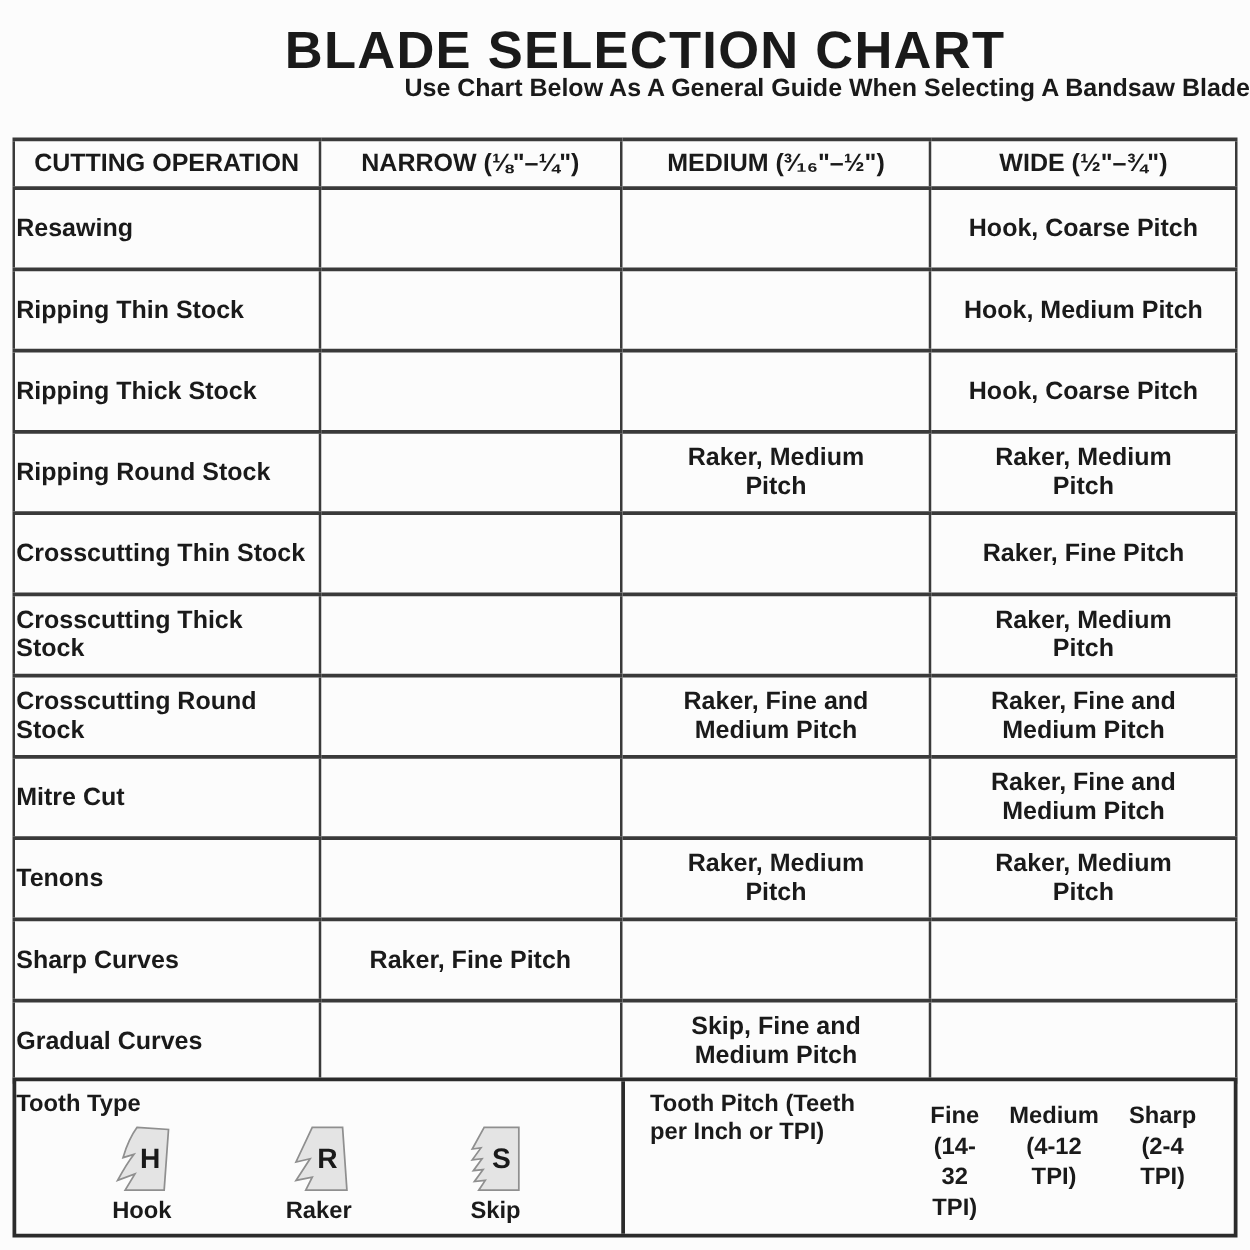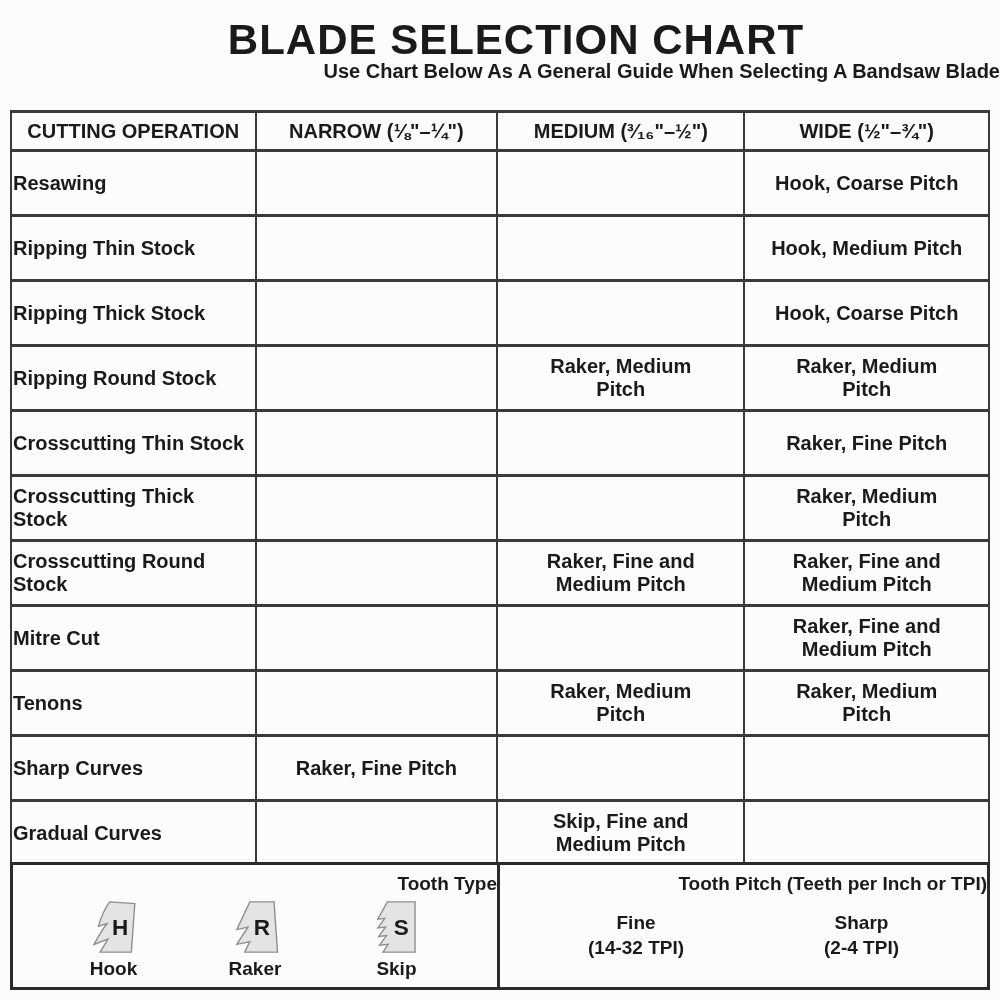--- a/index.html
+++ b/index.html
@@ -39,22 +39,22 @@
 
   .legend{
     position:absolute;top:862px;left:10px;width:980px;height:128px;
     display:flex;border:3px solid #2b2b2b;box-sizing:border-box;
     background:#fcfcfc;
   }
   .legend-left{
     width:487px;box-sizing:border-box;border-right:3px solid #2b2b2b;
     display:flex;flex-direction:column;
   }
-  .legend-right{flex:1;display:flex;flex-direction:column;}
-  .legend-title{text-align:right;font-size:19px;padding-top:8px;}
+  .legend-right{flex:1;display:flex;flex-direction:row;margin-left:20px;}
+  .legend-title{text-align:left;font-size:19px;padding-top:8px;}
   .tooth-row{flex:1;display:flex;justify-content:space-around;align-items:center;padding:2px 30px 6px 30px;}
   .tooth-item{display:flex;flex-direction:column;align-items:center;}
   .tooth-item .tooth-label{font-size:19px;margin-top:2px;}
   .tooth-glyph{width:52px;height:58px;}
   .pitch-row{flex:1;display:flex;justify-content:space-around;align-items:flex-start;padding:16px 30px 0 30px;gap:24px;}
   .pitch-item{text-align:center;font-size:19px;line-height:1.3;}
 </style>
 </head>
 <body>
 
@@ -182,20 +182,24 @@
     </div>
 
     <div class="legend-right">
       <div class="legend-title">Tooth Pitch (Teeth per Inch or TPI)</div>
       <div class="pitch-row">
         <div class="pitch-item">
           <div>Fine</div>
           <div>(14-32 TPI)</div>
         </div>
         <div class="pitch-item">
+          <div>Medium</div>
+          <div>(4-12 TPI)</div>
+        </div>
+        <div class="pitch-item">
           <div>Sharp</div>
           <div>(2-4 TPI)</div>
         </div>
       </div>
     </div>
 
   </div>
 </div>
 
 </body></html>

